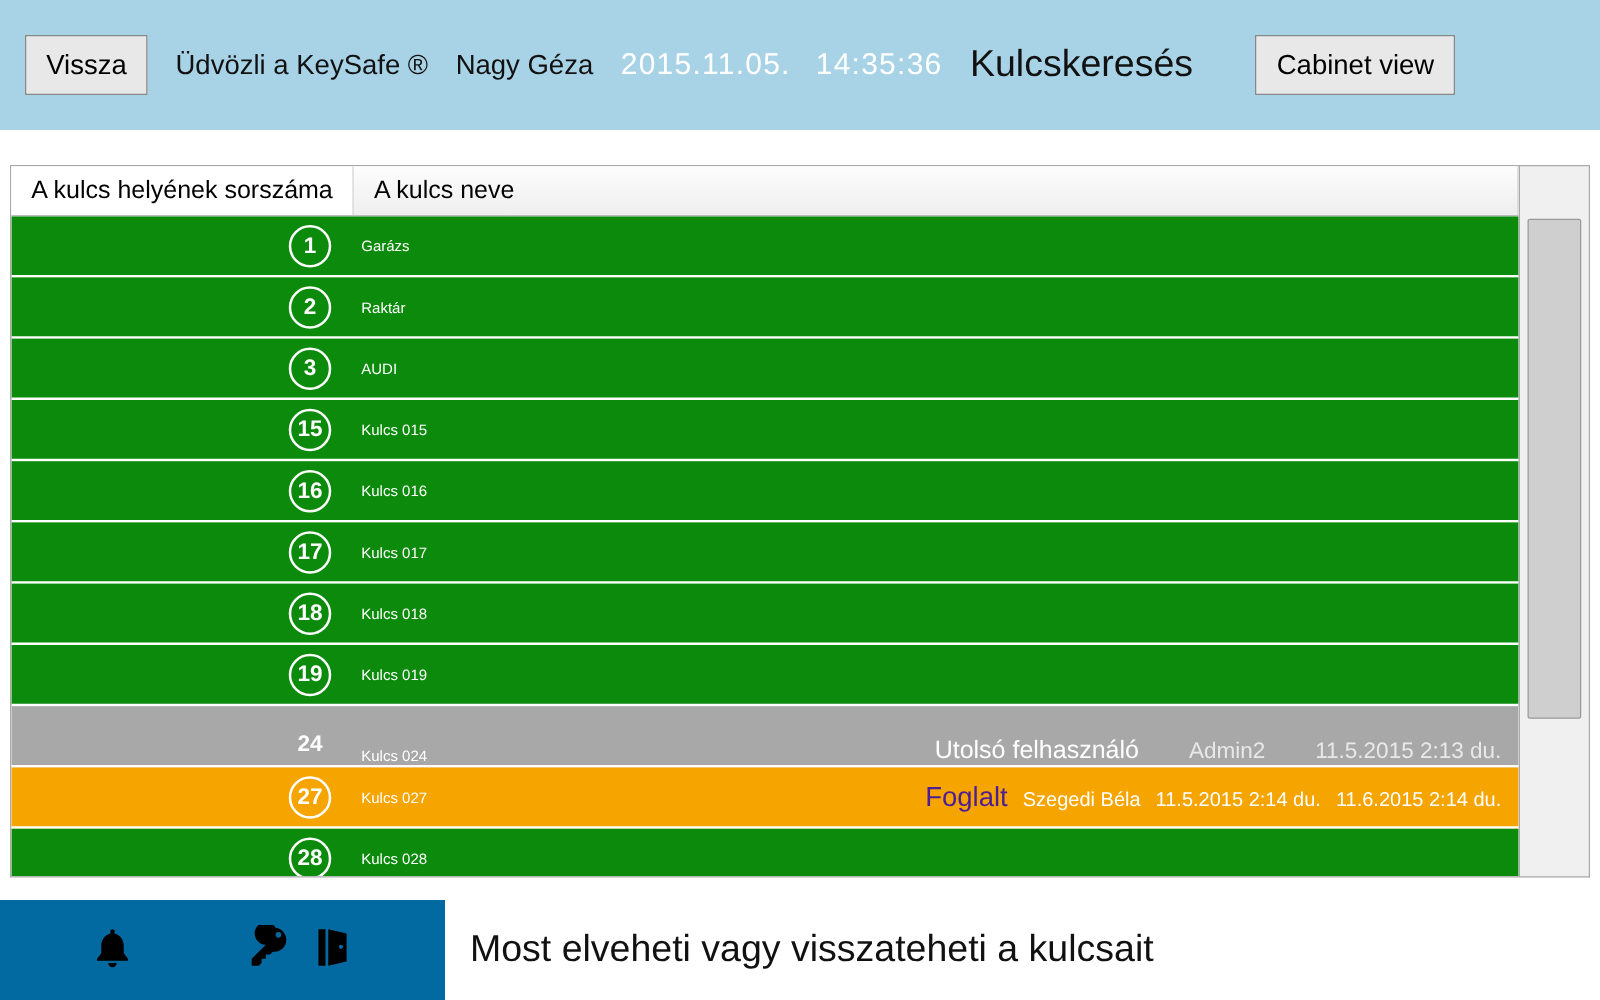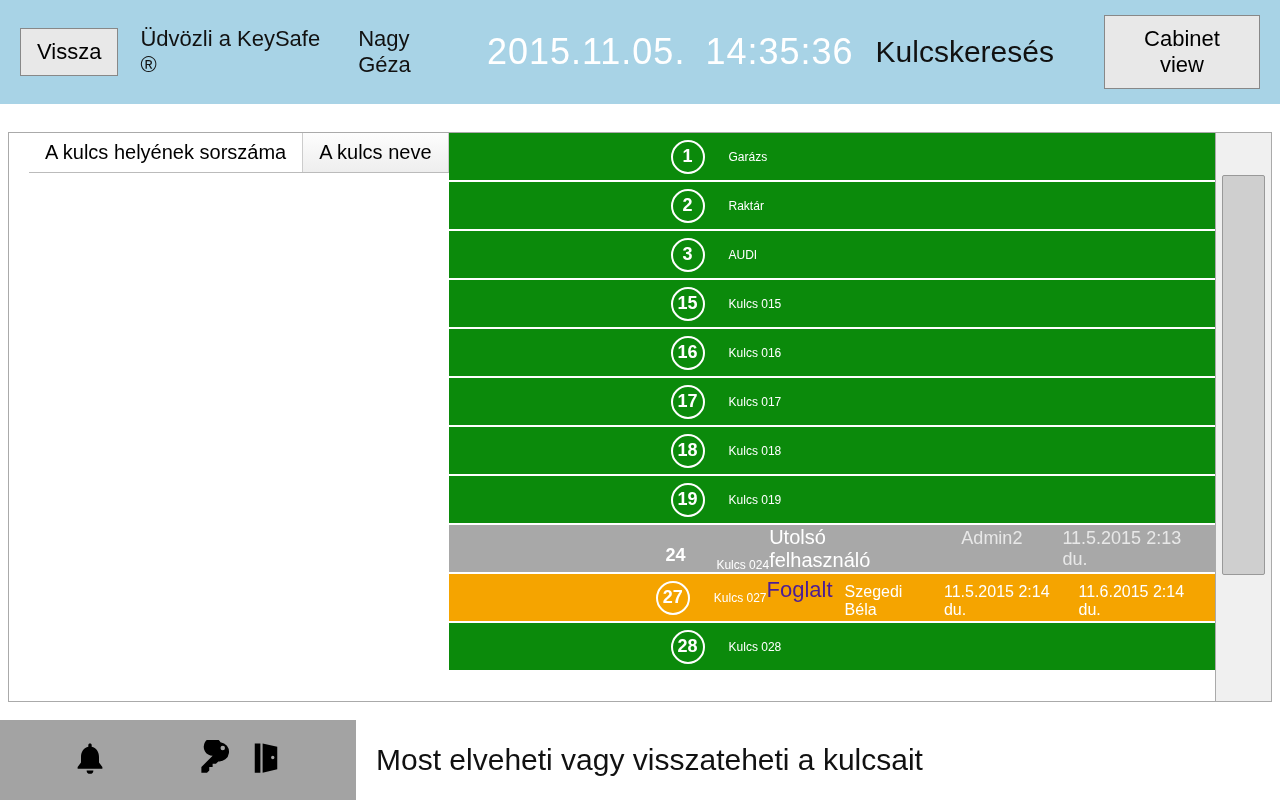--- a/index.html
+++ b/index.html
@@ -18,41 +18,41 @@
     background: #e8e8e8;
     border: 1px solid #888;
     padding: 10px 16px;
     font-size: 22px;
     cursor: pointer;
     font-family: inherit;
   }
   .header .welcome { font-size: 22px; color: #111; }
   .header .user    { font-size: 22px; color: #111; }
   .header .datetime{
-    font-size: 36px;
+    font-size: 24px;
     color: #fff;
     letter-spacing: 1px;
     display: flex; gap: 20px;
   }
   .header .search  { font-size: 30px; color: #111; }
   .header .spacer  { flex: 0 0 6px; }
 
   
   .tableWrap {
     position: relative;
     margin: 28px 8px 0 8px;
     height: 570px;
     display: flex;
   }
   .tableInner {
     flex: 1;
     border: 1px solid #aaa;
     overflow: hidden;
     display: flex;
-    padding-left: 20px;
+    flex-direction: column;
   }
   .tabsRow {
     height: 40px;
     display: flex;
     border-bottom: 1px solid #bbb;
     background: #f0f0f0;
   }
   .tab {
     padding: 6px 16px;
     font-size: 20px;
@@ -132,21 +132,21 @@
     background: #cfcfcf;
     border: 1px solid #999;
     border-radius: 2px;
   }
 
   
   .footer {
     position: absolute;
     left: 0; right: 0; bottom: 0;
     height: 80px;
-    background: #a3a3a3;
+    background: #0369a1;
     display: flex;
     align-items: stretch;
   }
   .footIcons {
     width: 356px;
     display: flex;
     align-items: center;
     justify-content: center;
     gap: 90px;
   }

